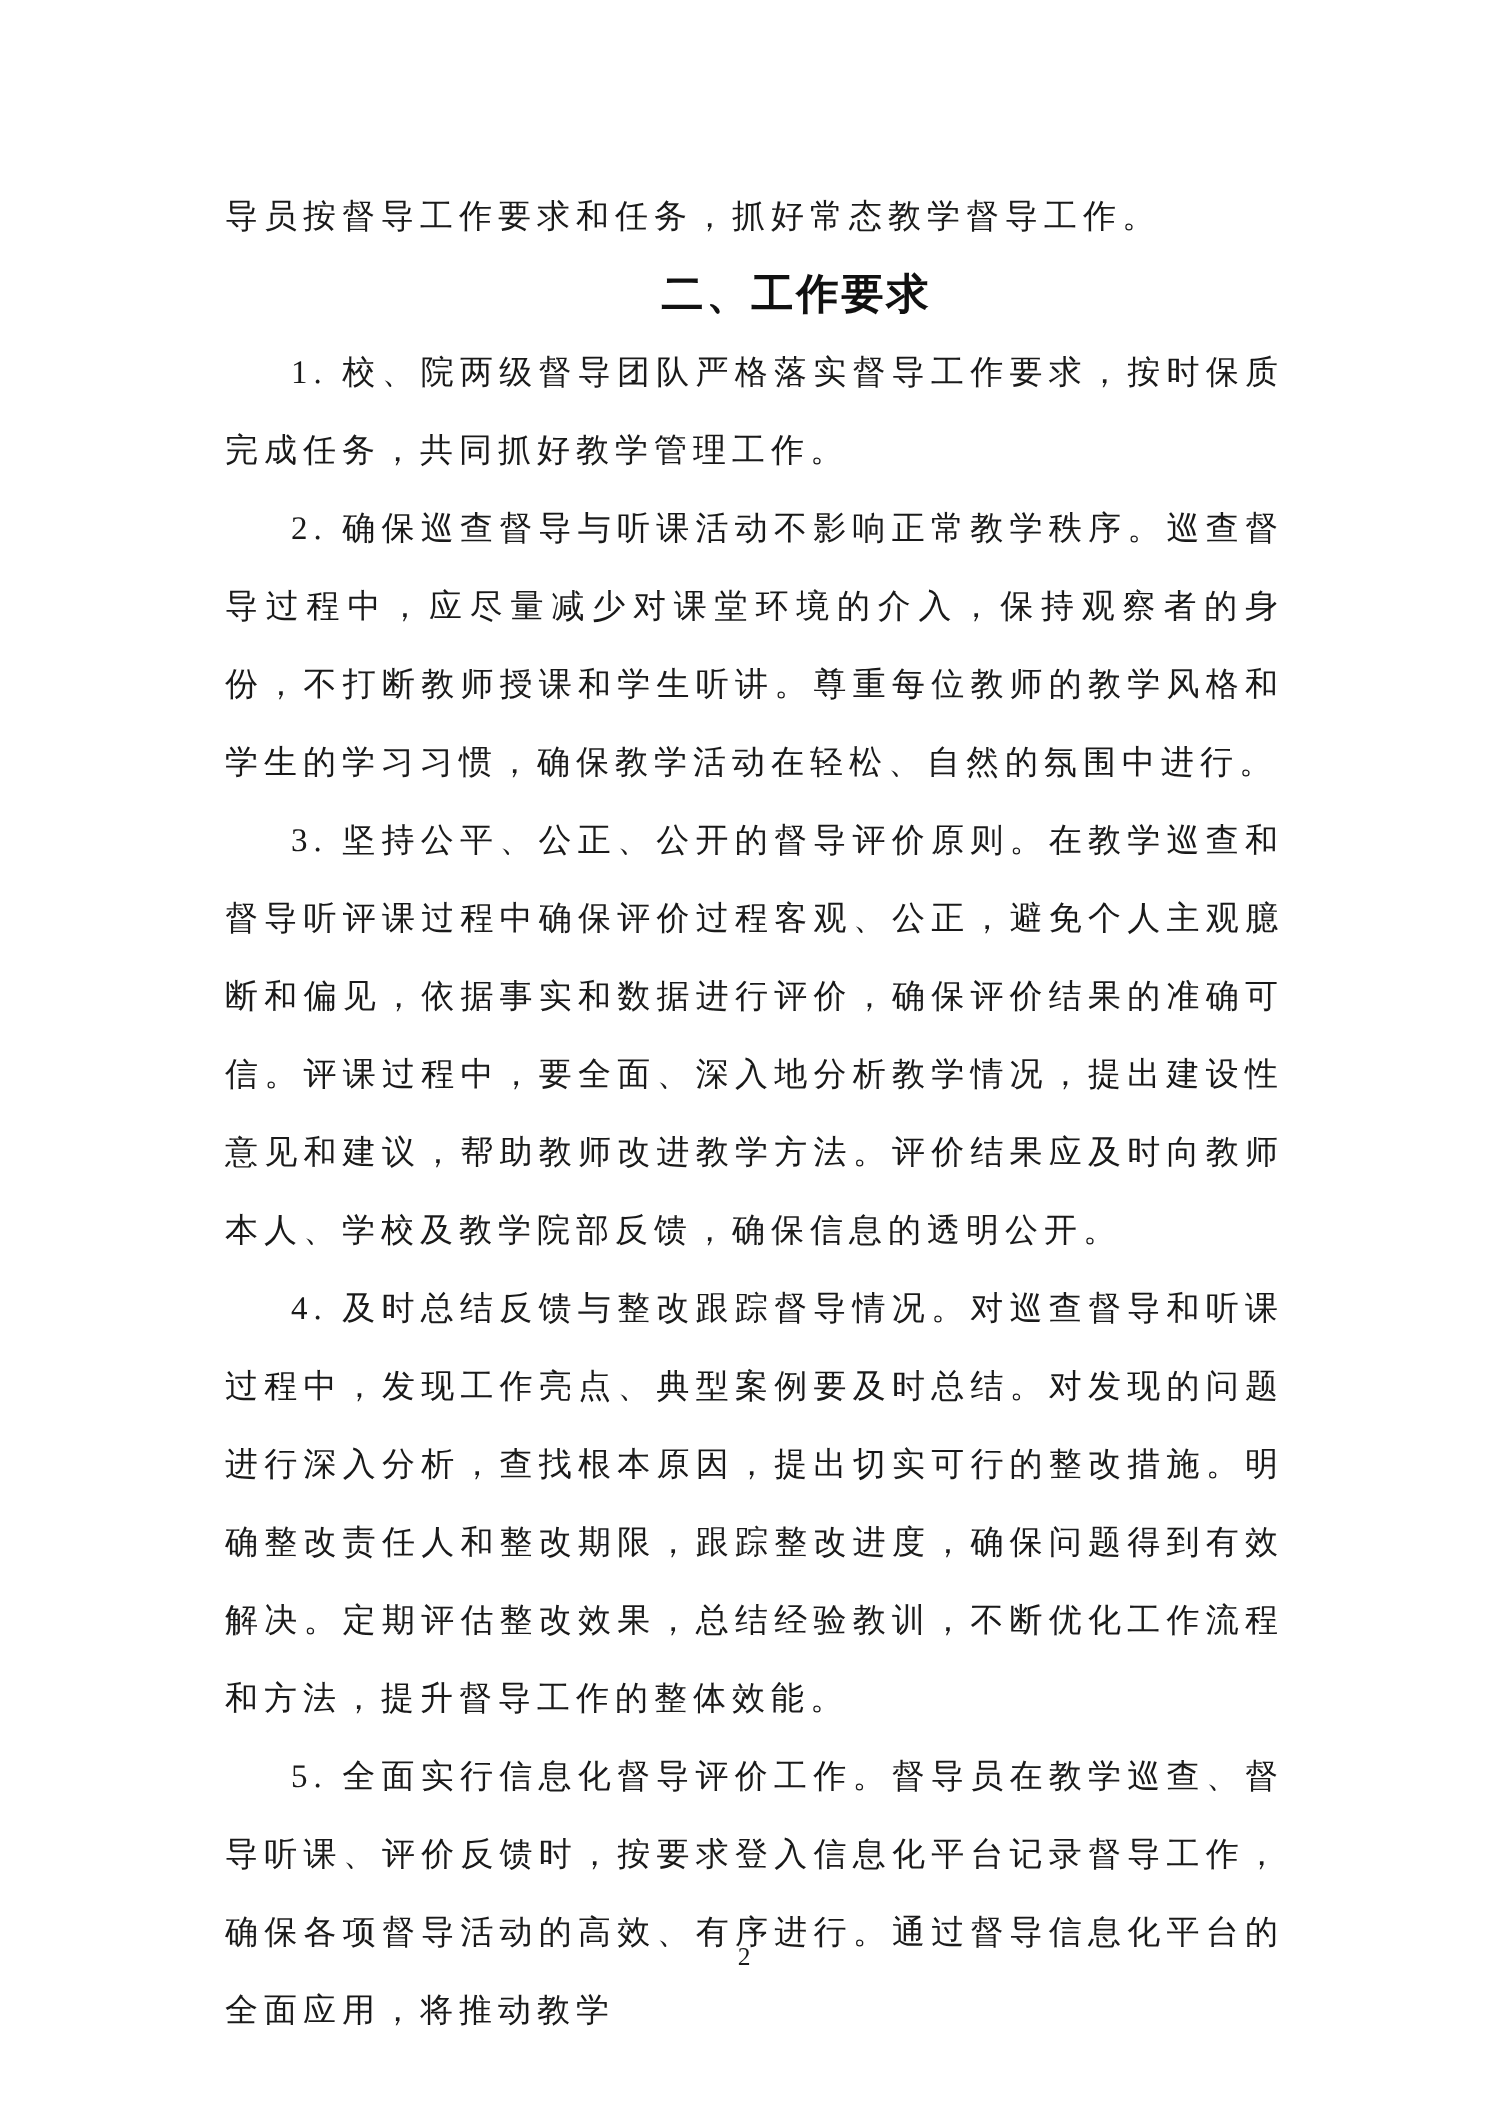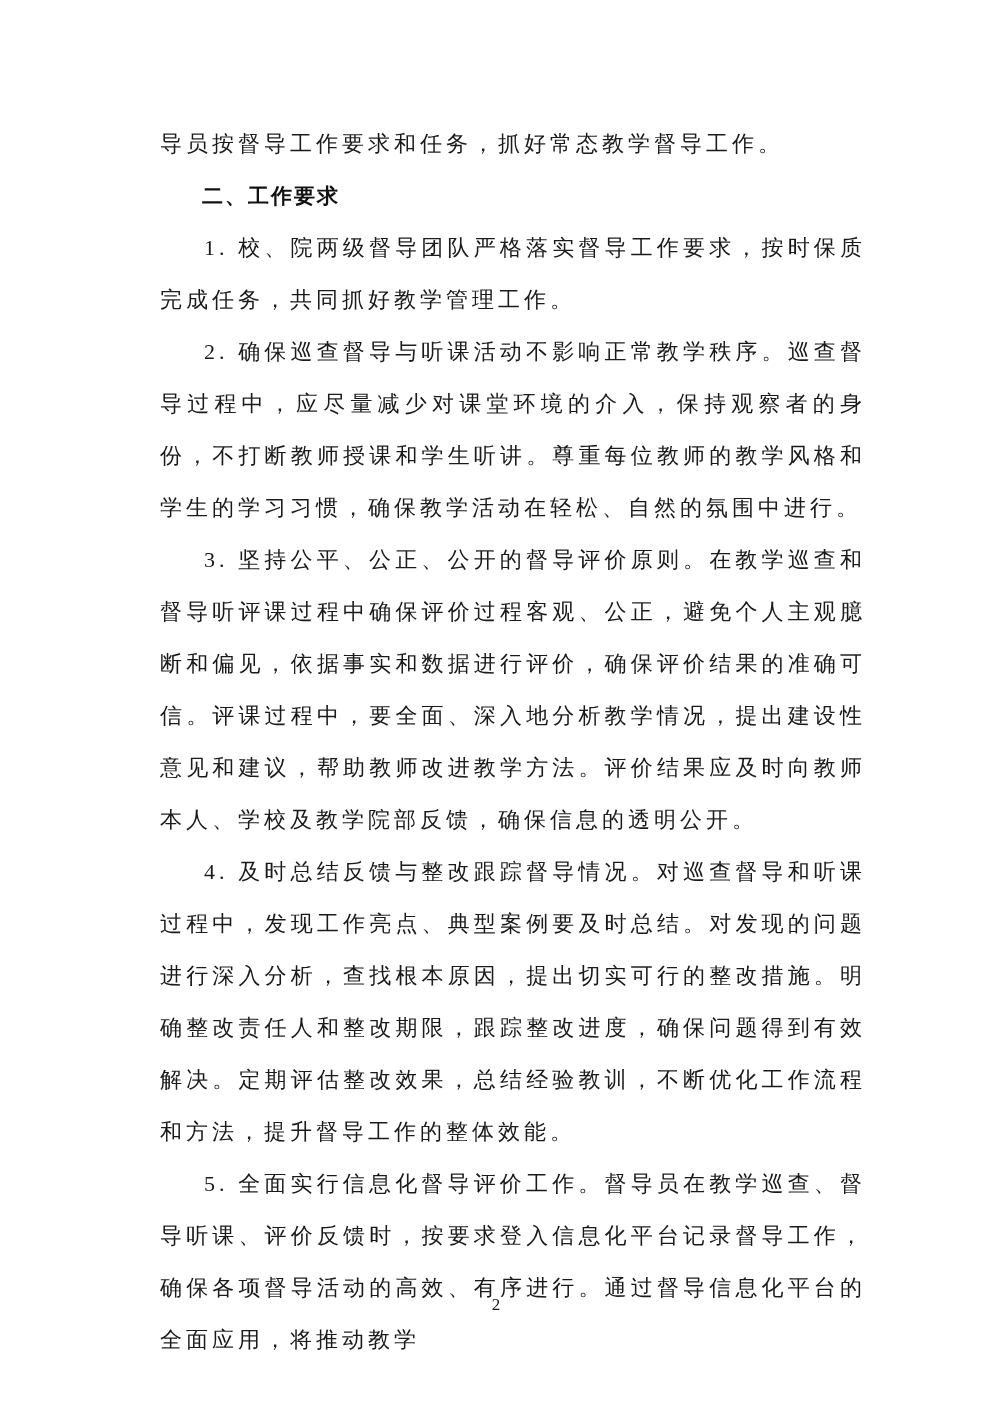--- a/index.html
+++ b/index.html
@@ -19,39 +19,38 @@
   .content {
     position: absolute;
     left: 150px;
     top: 118px;
     width: 706px;
     font-size: 22px;
     line-height: 52px;
     letter-spacing: 4px;
     text-align: justify;
     text-justify: inter-character;
-    margin-left: 10px;
   }
   .content p {
     margin: 0;
     padding: 0;
   }
   .para-continuation {
     text-indent: 0;
   }
   .section-heading {
     margin: 0;
     text-indent: 2em;
     font-family: "Liberation Sans", "DejaVu Sans", sans-serif;
     font-weight: bold;
-    font-size: 21px;
+    font-size: 28px;
     line-height: 52px;
     letter-spacing: 2px;
     color: #111111;
-    text-align: left;
+    text-align: center;
   }
   .body-para {
     text-indent: 2em;
   }
   .page-number {
     position: absolute;
     left: 0;
     right: 0;
     top: 1294px;
     text-align: center;

